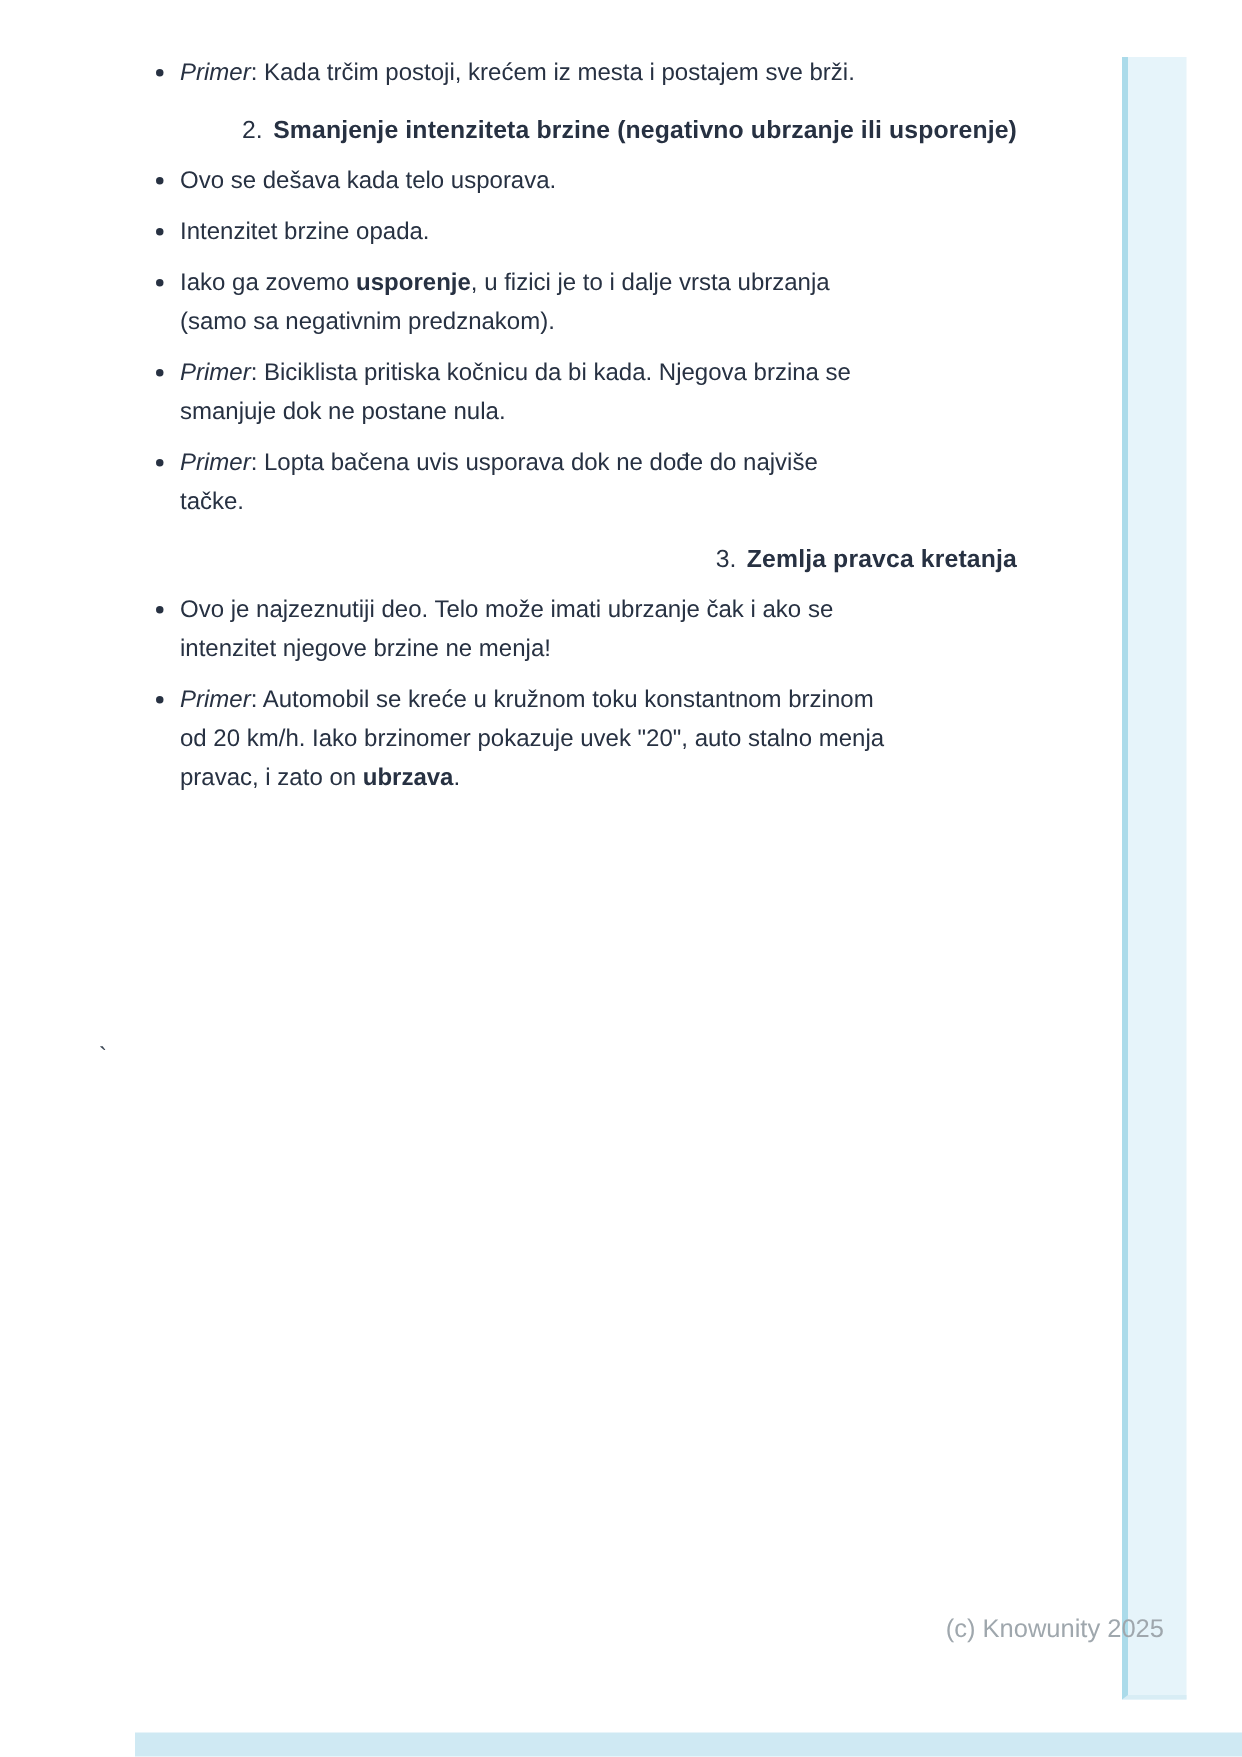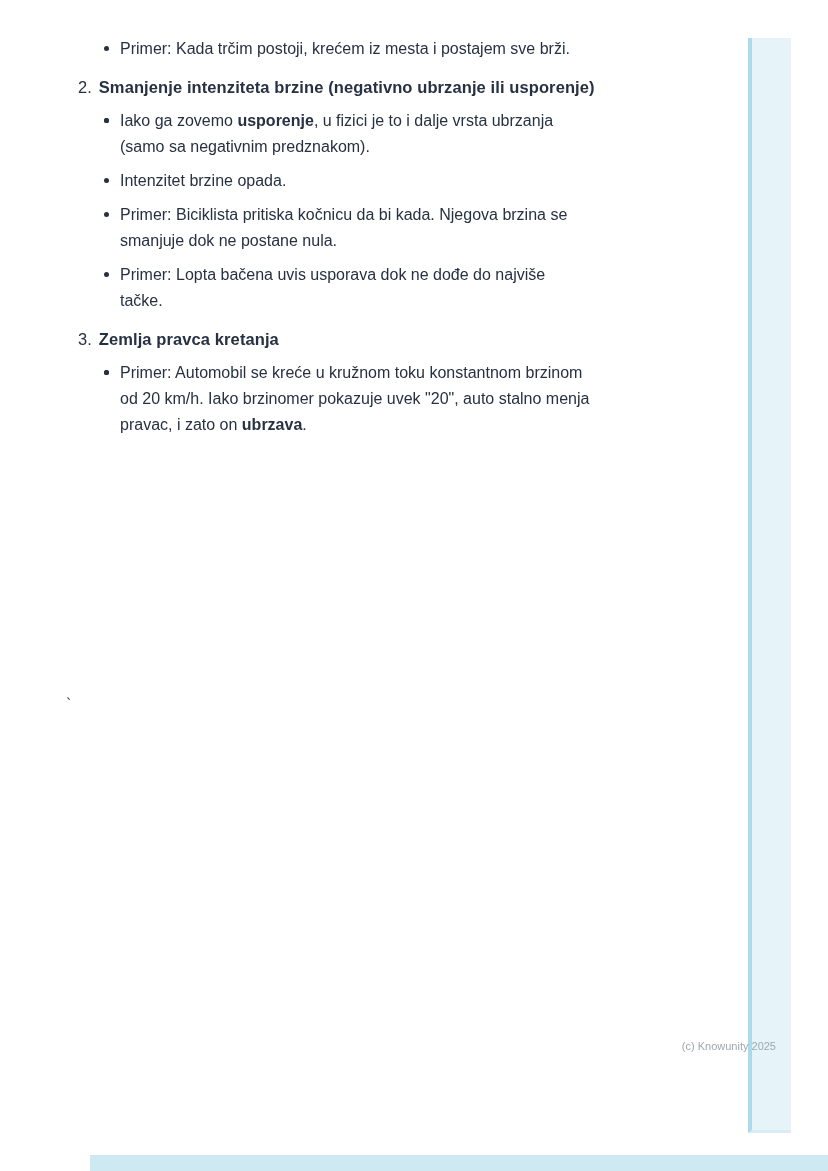--- a/index.html
+++ b/index.html
@@ -23,70 +23,72 @@
   }
   ul.bullets li .dot{
     position:absolute;left:26px;top:10px;
     width:5px;height:5px;border-radius:50%;
     background:#273142;
   }
   .section-heading{
     margin:12px 0 8px 0;
     font-size:16.5px;line-height:26px;
     white-space:nowrap;
+    text-align:right;
   }
   .section-heading .num{font-weight:400;margin-right:7px;}
   .section-heading .title{font-weight:700;letter-spacing:0.1px;}
-  .seg-i{}
+  .seg-i{font-style:italic;}
   .seg-b{font-weight:700;}
   .stray-char{
     position:absolute;left:66px;top:696px;
     font-size:16px;color:#3a4654;
   }
   .accent-bar-right{
     position:absolute;left:748px;top:38px;width:43px;height:1095px;
     box-sizing:border-box;
     background:#e6f4fa;
     border-left:4px solid #abdbea;
     border-bottom:3px solid #d8edf5;
     z-index:1;
   }
   .accent-bar-bottom{
     position:absolute;left:90px;right:0;top:1155px;height:16px;
     background:#cfe9f3;
     z-index:1;
   }
   .footer-note{
-    position:absolute;top:1040px;right:52px;
-    font-size:11px;color:#9fa7ad;
+    position:absolute;top:1076px;right:52px;
+    font-size:17px;color:#9fa7ad;
     z-index:2;
   }
 </style>
 </head>
 <body>
 
 <div class="content">
   <div id="doc-root">
       <ul class="bullets">
         <li><span class="dot"></span><span class="seg-i ">Primer</span><span class="">: Kada trčim postoji, krećem iz mesta i postajem sve brži.</span></li>
       </ul>
       <div class="section-heading"><span class="num">2.</span><span class="title">Smanjenje intenziteta brzine (negativno ubrzanje ili usporenje)</span></div>
       <ul class="bullets">
-        <li><span class="dot"></span></li>
+        <li><span class="dot"></span><span class="">Ovo se dešava kada telo usporava.</span></li>
+        <li><span class="dot"></span><span class="">Intenzitet brzine opada.</span></li>
         <li><span class="dot"></span><span class="">Iako ga zovemo </span><span class="seg-b">usporenje</span><span class="">, u fizici je to i dalje vrsta ubrzanja
 (samo sa negativnim predznakom).</span></li>
-        <li><span class="dot"></span><span class="">Intenzitet brzine opada.</span></li>
         <li><span class="dot"></span><span class="seg-i ">Primer</span><span class="">: Biciklista pritiska kočnicu da bi kada. Njegova brzina se
 smanjuje dok ne postane nula.</span></li>
         <li><span class="dot"></span><span class="seg-i ">Primer</span><span class="">: Lopta bačena uvis usporava dok ne dođe do najviše
 tačke.</span></li>
       </ul>
       <div class="section-heading"><span class="num">3.</span><span class="title">Zemlja pravca kretanja</span></div>
       <ul class="bullets">
-        <li><span class="dot"></span></li>
+        <li><span class="dot"></span><span class="">Ovo je najzeznutiji deo. Telo može imati ubrzanje čak i ako se
+intenzitet njegove brzine ne menja!</span></li>
         <li><span class="dot"></span><span class="seg-i ">Primer</span><span class="">: Automobil se kreće u kružnom toku konstantnom brzinom
 od 20 km/h. Iako brzinomer pokazuje uvek "20", auto stalno menja
 pravac, i zato on </span><span class="seg-b">ubrzava</span><span class="">.</span></li>
       </ul>
     </div>
 </div>
 
 <span class="stray-char">`</span>
 
 <div class="accent-bar-right"></div>

